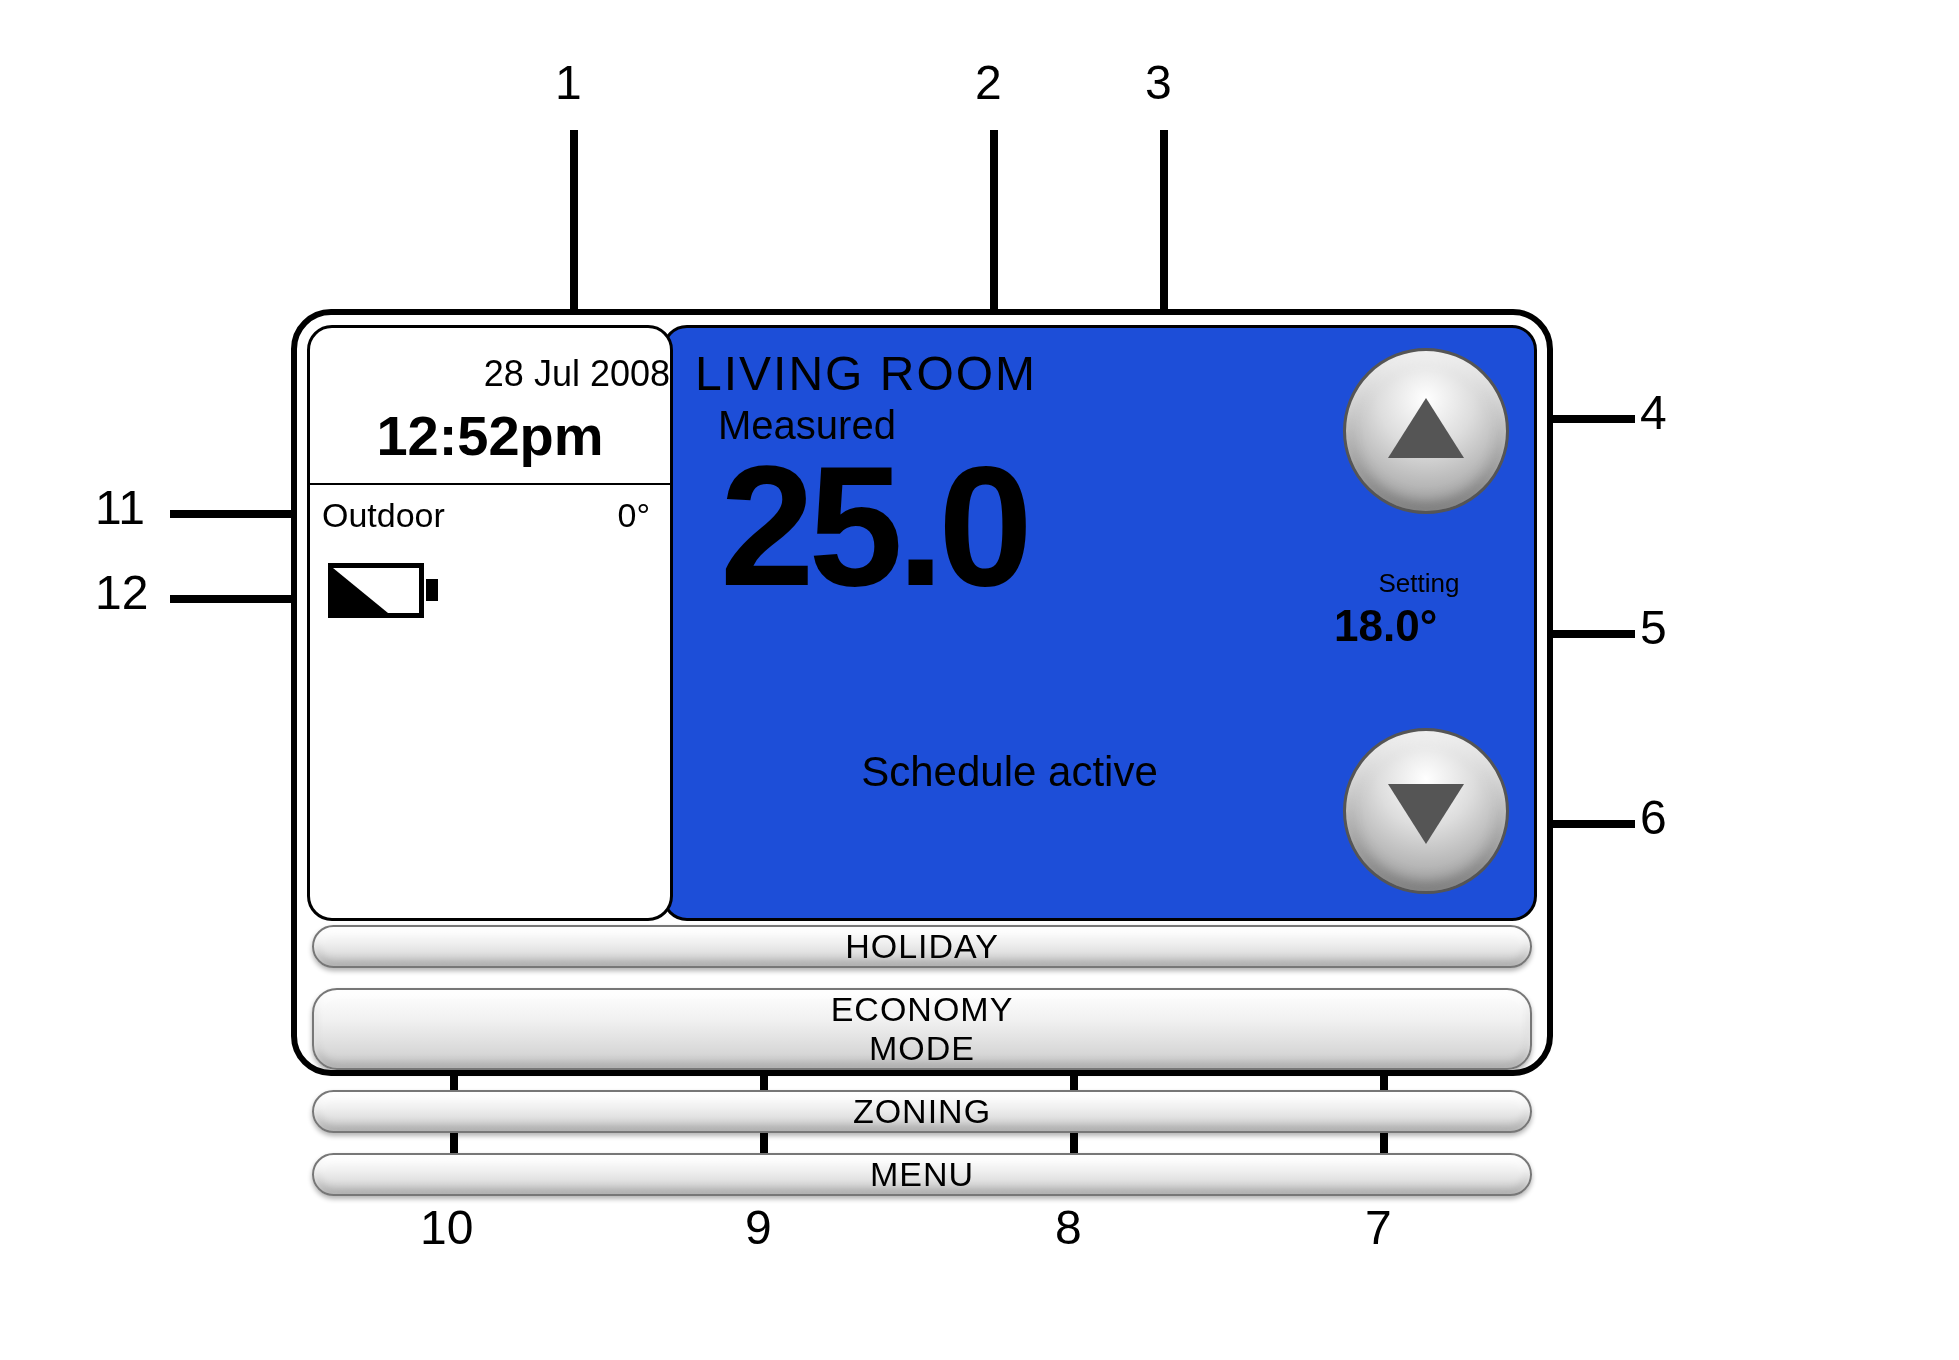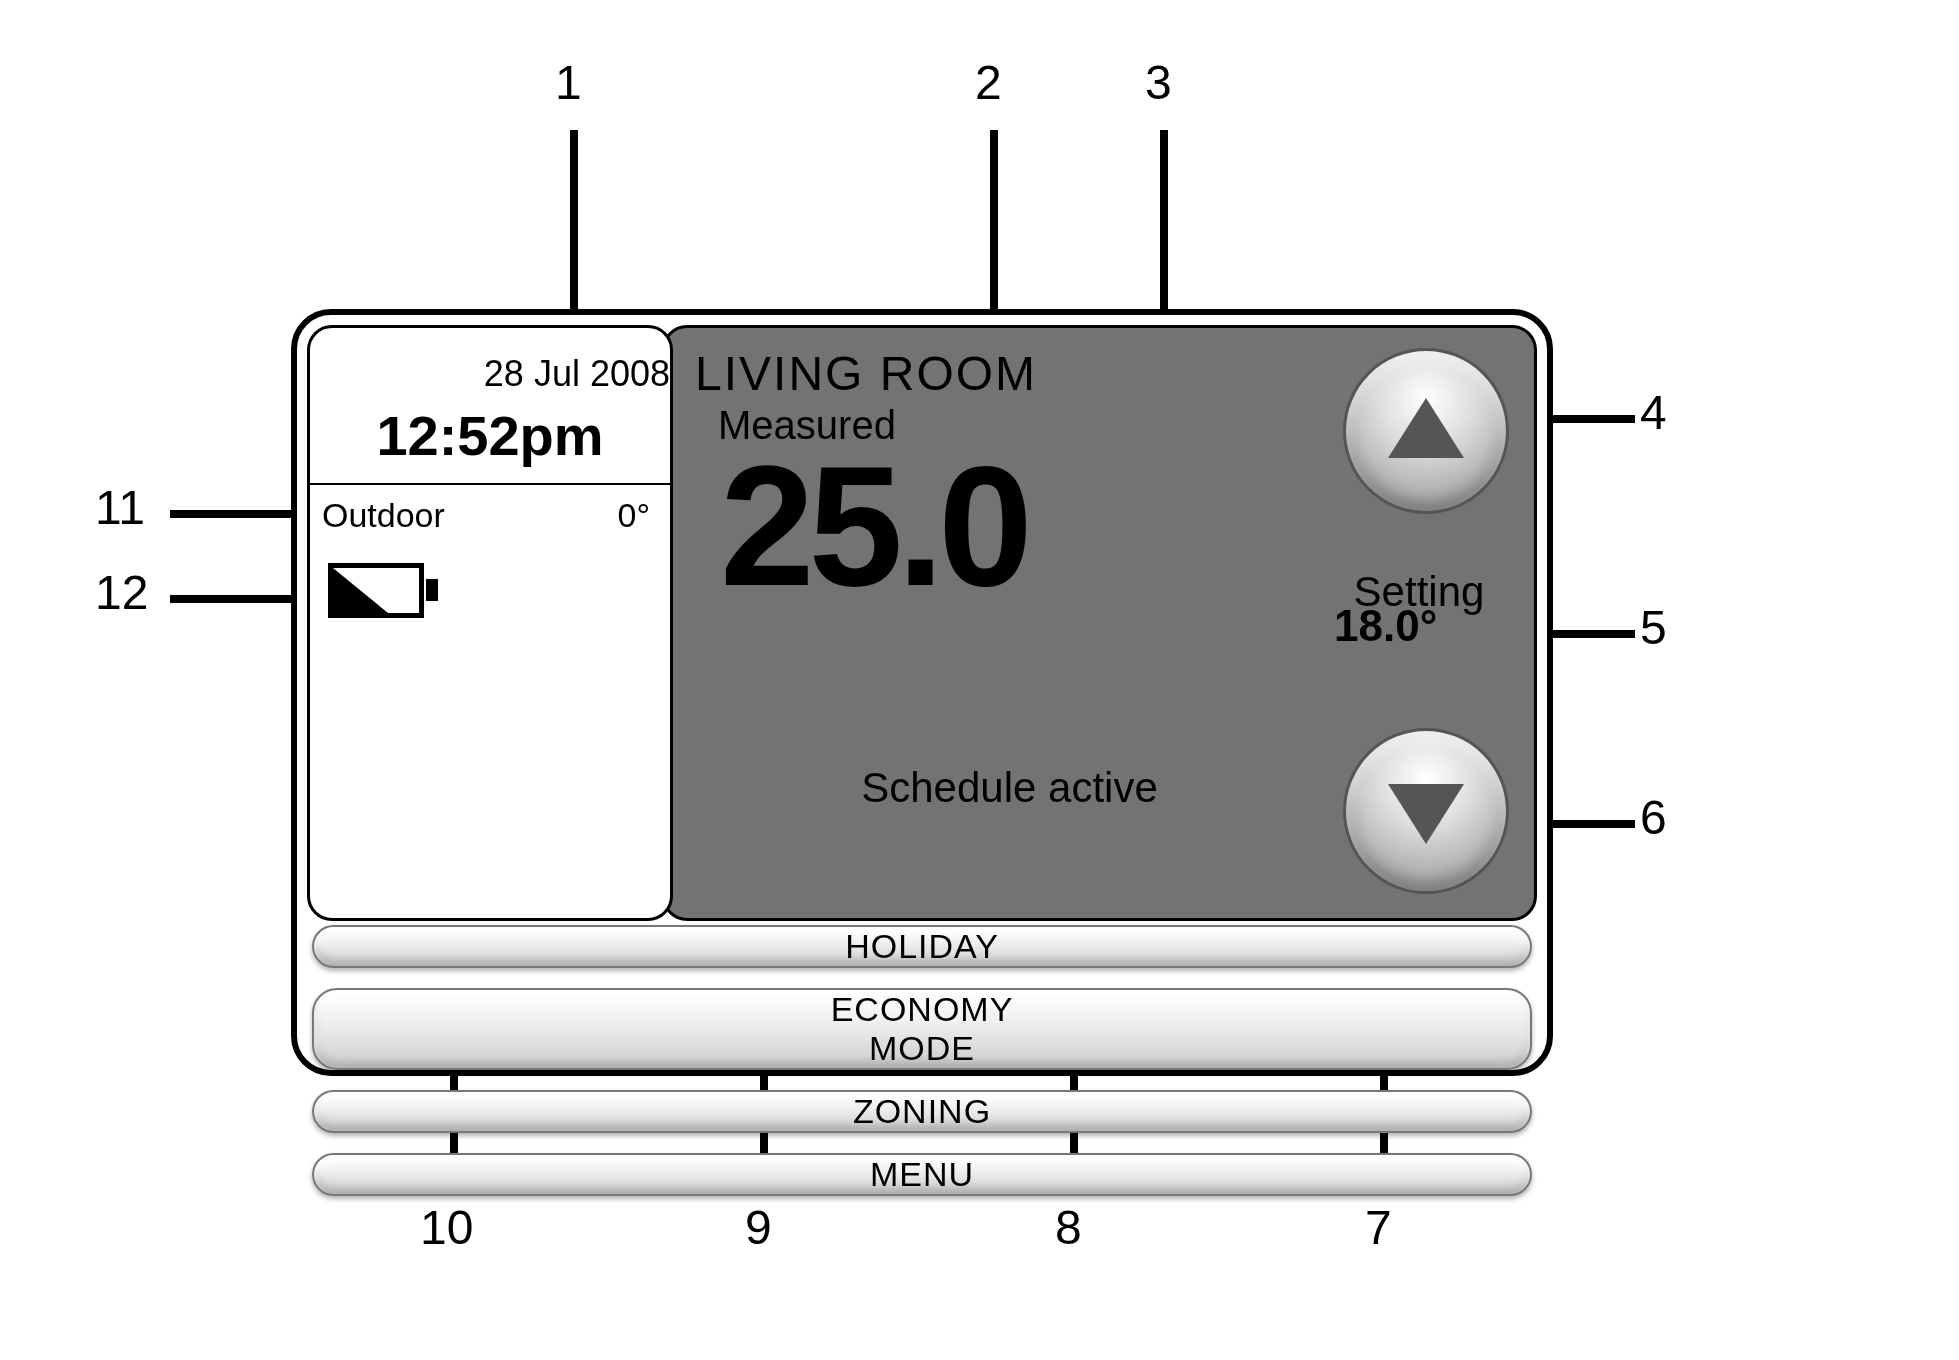--- a/index.html
+++ b/index.html
@@ -4,36 +4,36 @@
 <style>
   html,body{margin:0;padding:0;width:1959px;height:1360px;background:#fff;font-family:Arial,Helvetica,sans-serif;color:#000;}
   .stage{position:relative;width:1959px;height:1360px;}
   .callout{position:absolute;font-size:48px;text-align:center;}
   .lead{position:absolute;background:#000;}
   
   .device{position:absolute;left:291px;top:309px;width:1250px;height:755px;border:6px solid #000;border-radius:40px;background:#fff;}
   
   .display{position:absolute;left:10px;top:10px;right:10px;height:590px;}
   .left-pane{position:absolute;left:0;top:0;width:360px;height:100%;border:3px solid #000;border-radius:25px;background:#fff;}
-  .right-pane{position:absolute;left:355px;top:0;right:0;height:100%;border:3px solid #000;border-radius:25px;background:#737373;}
+  .right-pane{position:absolute;left:355px;top:0;right:0;height:100%;border:3px solid #000;border-radius:25px;background:#1d4ed8;}
   .date{position:absolute;top:25px;left:0;right:0;text-align:right;font-size:36px;}
   .time{position:absolute;top:75px;left:0;right:0;text-align:center;font-size:56px;font-weight:bold;}
   .hline{position:absolute;left:0;right:0;top:155px;height:2px;background:#000;}
   .outdoor-row{position:absolute;top:168px;left:12px;right:20px;font-size:34px;text-align:right;}
   .outdoor-label{float:left;}
   .outdoor-val{float:right;}
   .battery{position:absolute;left:18px;top:235px;width:110px;height:55px;}
   .battery-body{position:absolute;left:0;top:0;width:96px;height:55px;border:5px solid #000;box-sizing:border-box;}
   .battery-tip{position:absolute;right:0;top:16px;width:12px;height:22px;background:#000;}
   .battery-fill{position:absolute;left:5px;top:5px;width:0;height:0;border-style:solid;border-width:45px 0 0 55px;border-color:transparent transparent transparent #000;}
   .zone-name{position:absolute;top:18px;left:30px;font-size:48px;letter-spacing:2px;}
   .measured-label{position:absolute;top:75px;left:30px;font-size:40px;margin-left:23px;}
   .temp{position:absolute;top:100px;left:55px;font-size:170px;font-weight:bold;letter-spacing:-6px;}
-  .schedule{position:absolute;top:420px;left:0;right:180px;text-align:center;font-size:42px;margin-top:16px;}
-  .setting-label{position:absolute;right:30px;top:240px;font-size:42px;text-align:center;width:170px;}
+  .schedule{position:absolute;top:420px;left:0;right:180px;text-align:center;font-size:42px;}
+  .setting-label{position:absolute;right:30px;top:240px;font-size:26px;text-align:center;width:170px;}
   .setting-val{position:absolute;right:30px;top:273px;font-size:44px;font-weight:bold;text-align:left;width:170px;}
   .round-btn{position:absolute;right:25px;width:160px;height:160px;border-radius:50%;
     background:radial-gradient(circle at 50% 30%, #fff 0%, #ddd 35%, #bbb 60%, #888 100%);
     border:3px solid #555;box-shadow:inset 0 8px 15px rgba(255,255,255,.7),inset 0 -8px 15px rgba(0,0,0,.3);}
   .btn-up{top:20px;}
   .btn-down{top:400px;}
   .tri-up{position:absolute;left:50%;top:50%;transform:translate(-50%,-55%);width:0;height:0;
     border-left:38px solid transparent;border-right:38px solid transparent;border-bottom:60px solid #555;}
   .tri-down{position:absolute;left:50%;top:50%;transform:translate(-50%,-45%);width:0;height:0;
     border-left:38px solid transparent;border-right:38px solid transparent;border-top:60px solid #555;}

